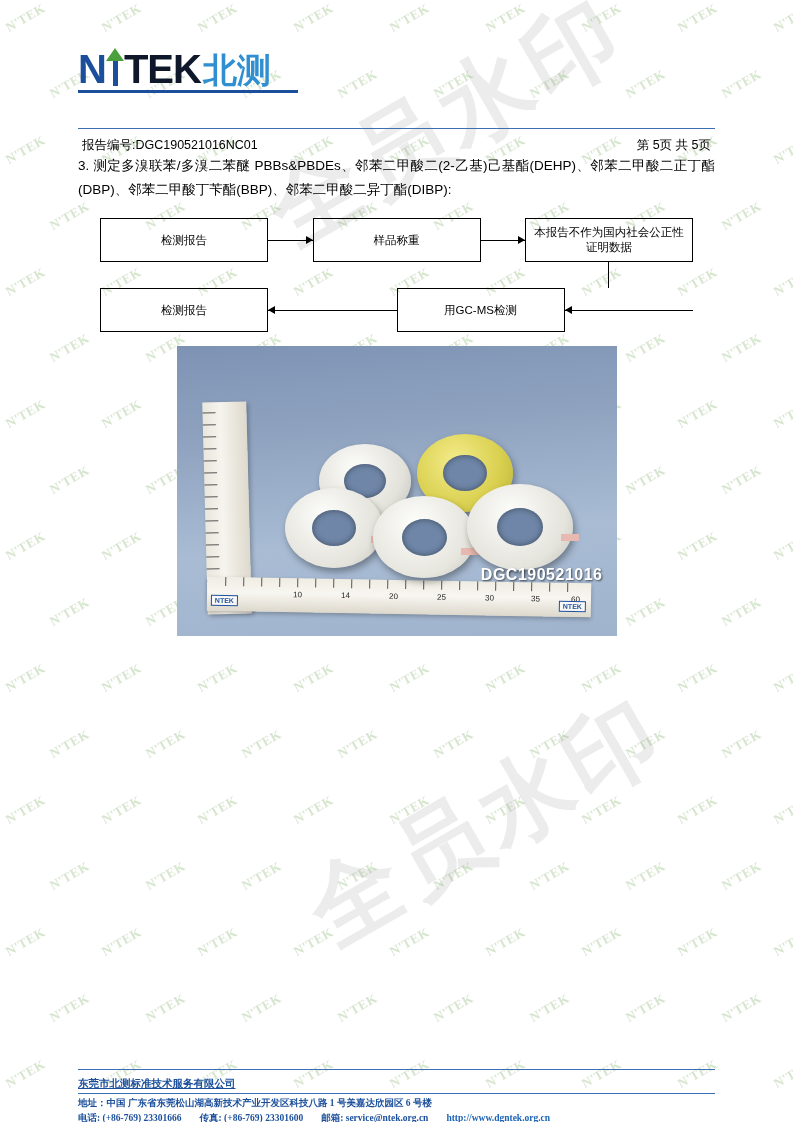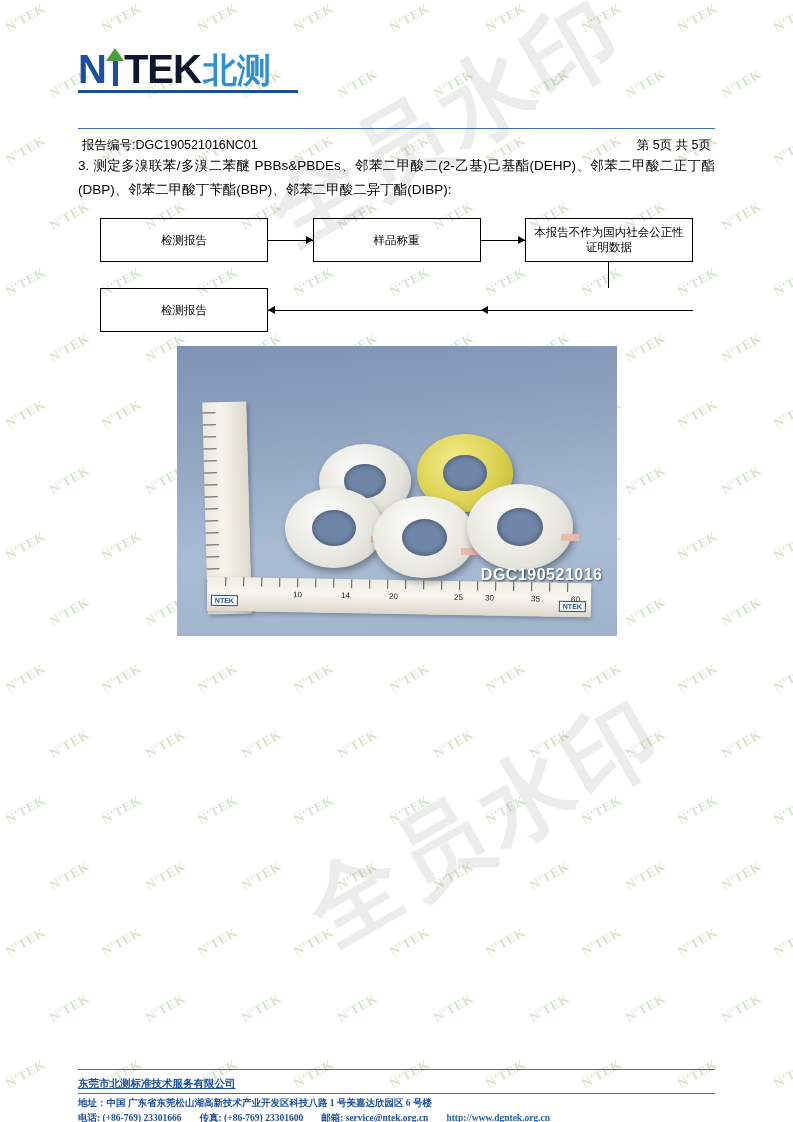--- a/index.html
+++ b/index.html
@@ -590,20 +590,21 @@
       <div class="flow-box">本报告不作为国内社会公正性证明数据</div>
     </div>
     <div id="flow-connector">
       <span class="vline"></span>
     </div>
     <div class="flow-row">
       <div class="flow-box">检测报告</div>
       <div class="flow-arrow-h arrow-left">
           <span class="line"></span>
         </div>
+      <div class="flow-box">用GC-MS检测</div>
       <div class="flow-arrow-h arrow-left">
           <span class="line"></span>
         </div>
     </div>
   </div>
 
 
   <div id="photo-wrap">
     <div id="photo">
 
@@ -644,21 +645,21 @@
           <span class="vtick" style="left:252px"></span>
         <span class="vtick" style="left:270px"></span>
           <span class="vtick" style="left:288px"></span>
         <span class="vtick" style="left:306px"></span>
           <span class="vtick" style="left:324px"></span>
         <span class="vtick" style="left:342px"></span>
           <span class="vtick" style="left:360px"></span>
         <span class="num" style="left:86px">10</span>
         <span class="num" style="left:134px">14</span>
         <span class="num" style="left:182px">20</span>
-        <span class="num" style="left:247px">25</span>
+        <span class="num" style="left:230px">25</span>
         <span class="num" style="left:278px">30</span>
         <span class="num" style="left:324px">35</span>
         <span class="num" style="left:364px">60</span>
         <span class="ruler-brand" style="left:4px; top:18px">NTEK</span>
         <span class="ruler-brand" style="left:352px; top:18px">NTEK</span>
       </div>
 
       <div class="tape" id="tape1">
           <span class="hole"></span>
         </div>

